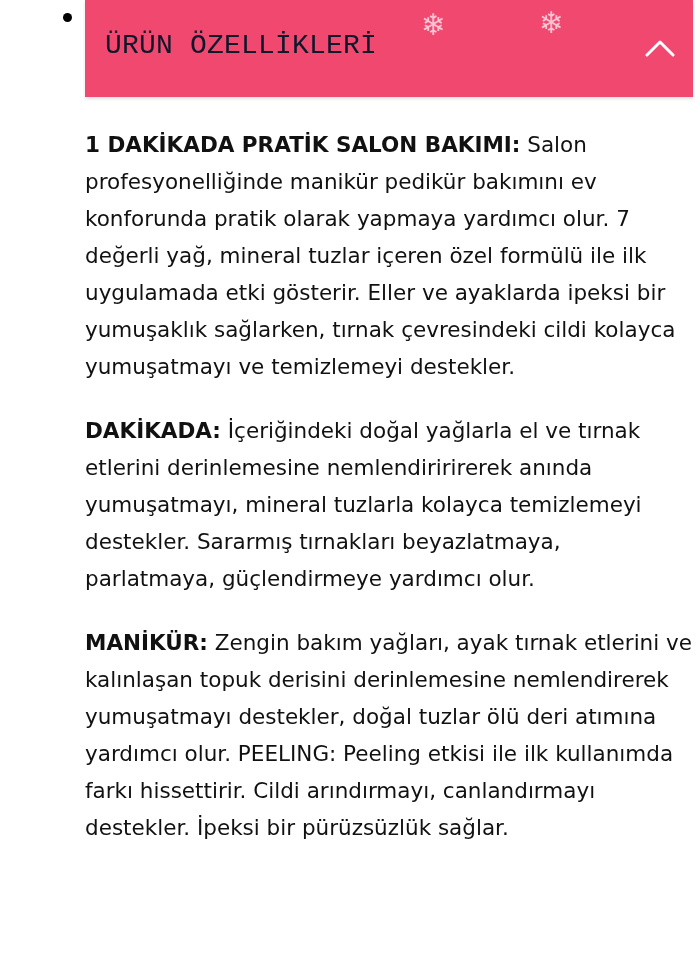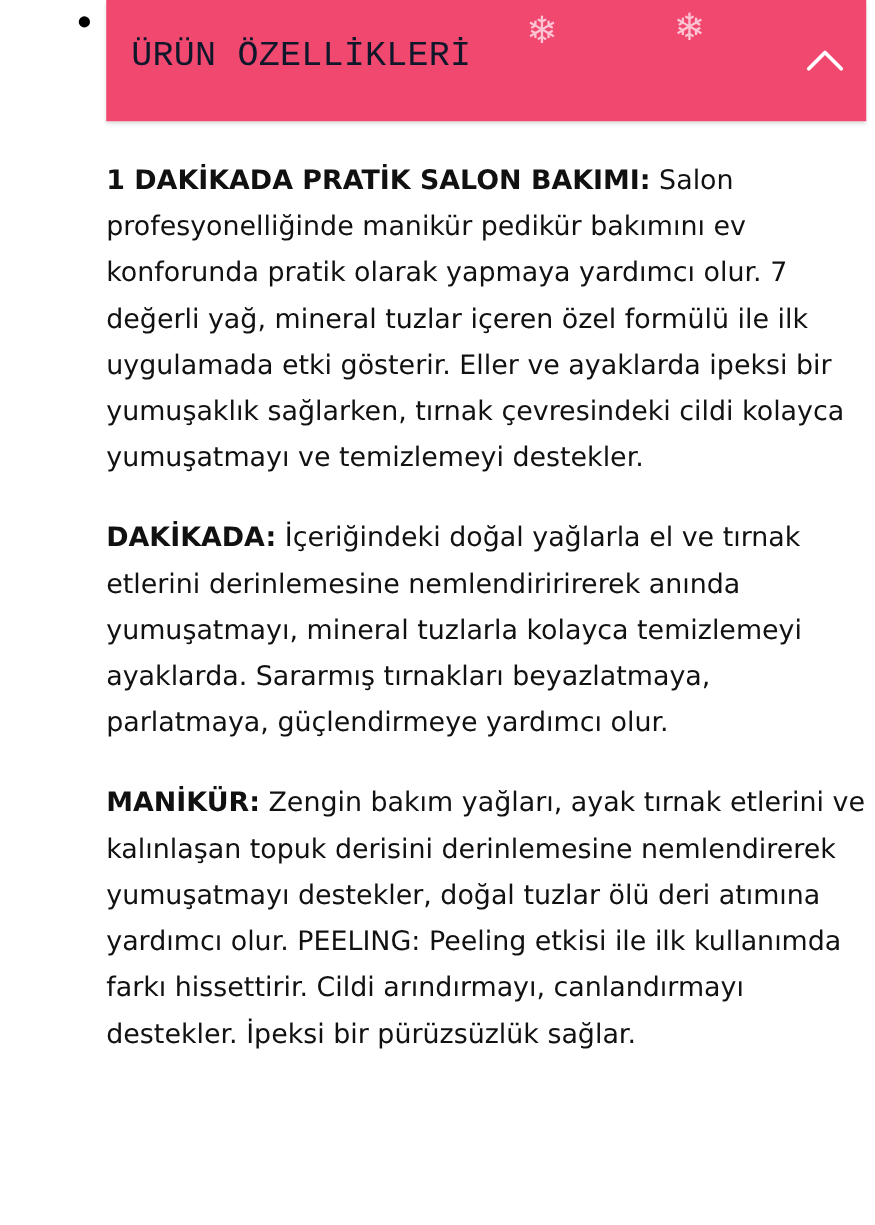--- a/index.html
+++ b/index.html
@@ -57,18 +57,18 @@
   <svg class="chevron" viewBox="0 0 30 20">
     <polyline points="2,17 15,4 28,17" fill="none" stroke="#ffffff" stroke-width="3" stroke-linecap="round" stroke-linejoin="round"></polyline>
   </svg>
 </div>
 
 <div class="content">
   <p>
     <b>1 DAKİKADA PRATİK SALON BAKIMI:</b><span> Salon profesyonelliğinde manikür pedikür bakımını ev konforunda pratik olarak yapmaya yardımcı olur. 7 değerli yağ, mineral tuzlar içeren özel formülü ile ilk uygulamada etki gösterir. Eller ve ayaklarda ipeksi bir yumuşaklık sağlarken, tırnak çevresindeki cildi kolayca yumuşatmayı ve temizlemeyi destekler.</span>
   </p>
   <p>
-    <b>DAKİKADA:</b><span> İçeriğindeki doğal yağlarla el ve tırnak etlerini derinlemesine nemlendiririrerek anında yumuşatmayı, mineral tuzlarla kolayca temizlemeyi ayaklarda. Sararmış tırnakları beyazlatmaya, parlatmaya, güçlendirmeye yardımcı olur.</span>
+    <b>DAKİKADA:</b><span> İçeriğindeki doğal yağlarla el ve tırnak etlerini derinlemesine nemlendiririrerek anında yumuşatmayı, mineral tuzlarla kolayca temizlemeyi destekler. Sararmış tırnakları beyazlatmaya, parlatmaya, güçlendirmeye yardımcı olur.</span>
   </p>
   <p>
     <b>MANİKÜR:</b><span> Zengin bakım yağları,  ayak tırnak etlerini ve kalınlaşan topuk derisini derinlemesine nemlendirerek yumuşatmayı destekler, doğal tuzlar ölü deri atımına yardımcı olur. PEELING: Peeling etkisi ile ilk kullanımda farkı hissettirir. Cildi arındırmayı, canlandırmayı destekler. İpeksi bir pürüzsüzlük sağlar.</span>
   </p>
 </div>
 
 </body></html>

